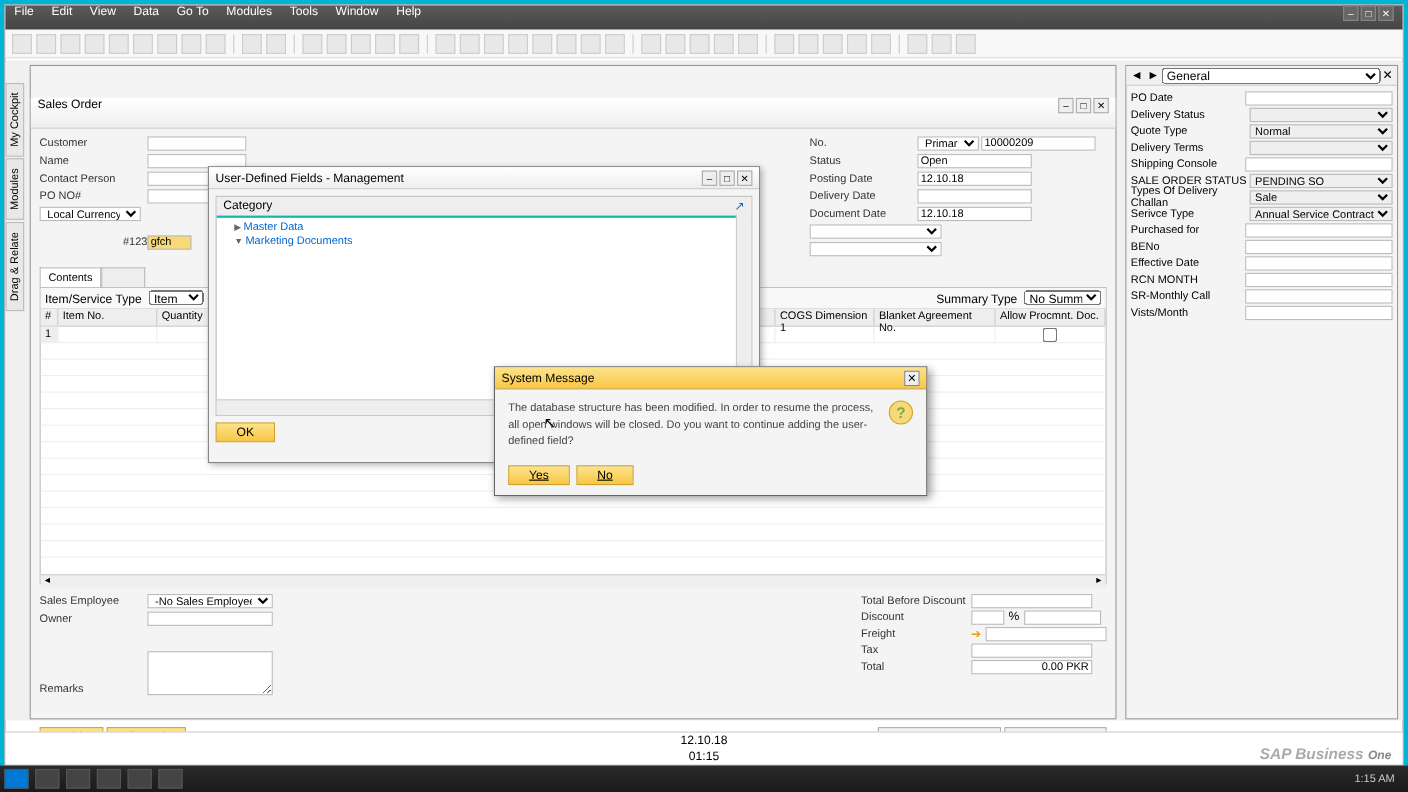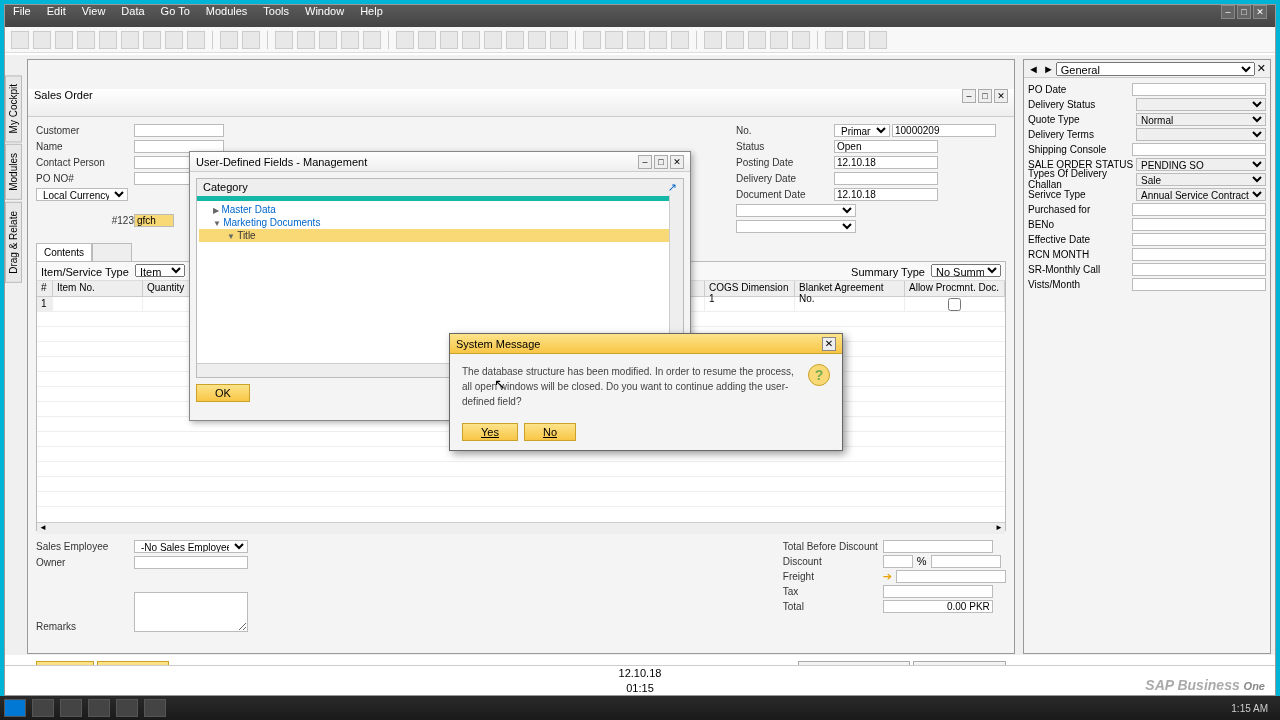--- a/index.html
+++ b/index.html
@@ -70,21 +70,21 @@
 .udf-body { padding: 4px; }
 .udf-row { display: flex; align-items: center; height: 14px; margin-bottom: 1px; }
 .udf-row label { width: 108px; font-size: 10px; }
 .udf-row input, .udf-row select { flex: 1; height: 13px; border: 1px solid #bbb; font-size: 10px; }
 
 
 .udf-mgmt { position: absolute; left: 184px; top: 96px; width: 502px; height: 270px; background: #f4f4f4; border: 1px solid #888; box-shadow: 2px 2px 6px rgba(0,0,0,0.3); z-index: 10; }
 .udf-mgmt-title { background: linear-gradient(#fff, #eee); height: 20px; display: flex; align-items: center; justify-content: space-between; padding: 0 6px; border-bottom: 1px solid #ccc; font-size: 12px; }
 .udf-mgmt-body { padding: 6px; }
 .cat-box { border: 1px solid #bbb; background: #fff; height: 200px; position: relative; }
-.cat-header { background: #eee; border-bottom: 5px solid #14b8a6; padding: 2px 6px; font-size: 10px; display: flex; justify-content: space-between; }
+.cat-header { background: #eee; border-bottom: 2px solid #14b8a6; padding: 2px 6px; font-size: 10px; display: flex; justify-content: space-between; }
 .cat-tree { padding: 2px; }
 .tree-item { padding: 1px 4px 1px 14px; font-size: 10px; color: #0066cc; cursor: default; }
 .tree-item.expanded::before { content: '▼ '; color: #666; font-size: 8px; }
 .tree-item.collapsed::before { content: '▶ '; color: #666; font-size: 8px; }
 .tree-item.sel { background: #f9d976; color: #333; padding-left: 28px; }
 .tree-scroll { position: absolute; right: 0; top: 16px; bottom: 14px; width: 14px; background: #eee; border-left: 1px solid #ccc; }
 .tree-hscroll { position: absolute; left: 0; right: 14px; bottom: 0; height: 14px; background: #eee; border-top: 1px solid #ccc; }
 .udf-ok { margin-top: 6px; }
 
 
@@ -432,21 +432,20 @@
       </div>
       <div class="udf-mgmt-body">
         <div class="cat-box">
           <div class="cat-header">
               <span>Category</span>
               <span style="color:#0066cc">↗</span>
             </div>
           <div class="cat-tree">
             <div class="tree-item collapsed">Master Data</div>
             <div class="tree-item expanded">Marketing Documents</div>
-            <div class="tree-item expanded sel">Title</div>
           </div>
           <div class="tree-scroll"></div>
           <div class="tree-hscroll"></div>
         </div>
         <button class="btn udf-ok">OK</button>
       </div>
     </div>
 
     <div class="sys-msg">
       <div class="sys-title">

